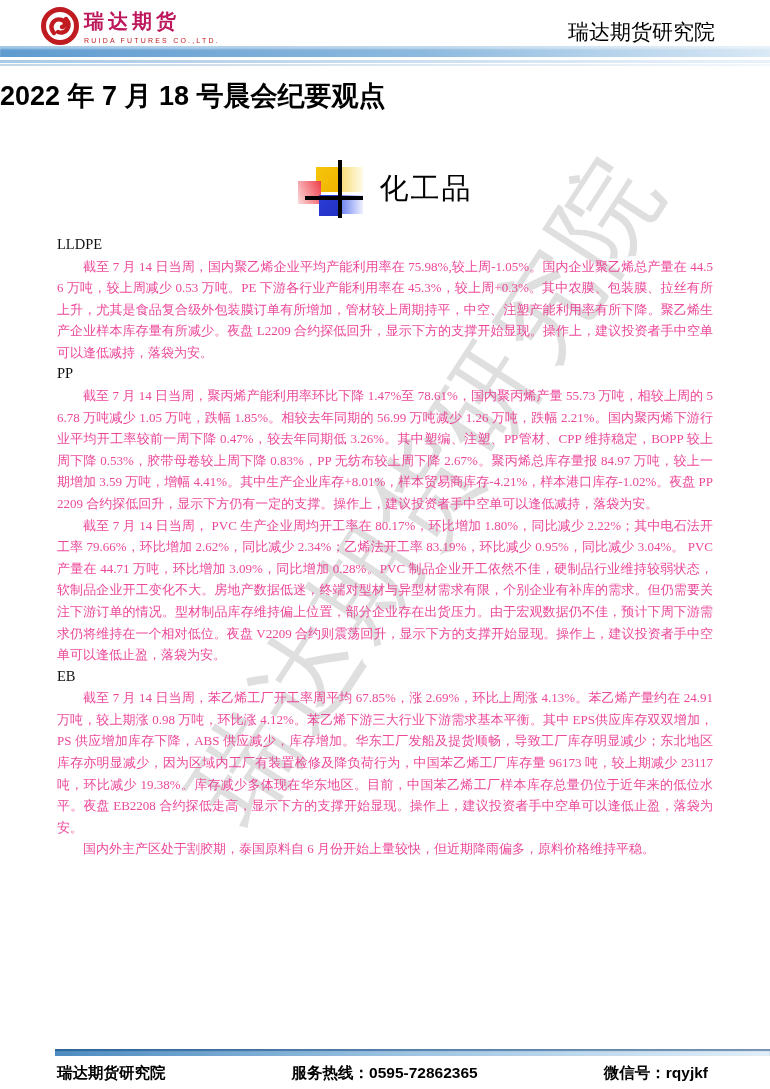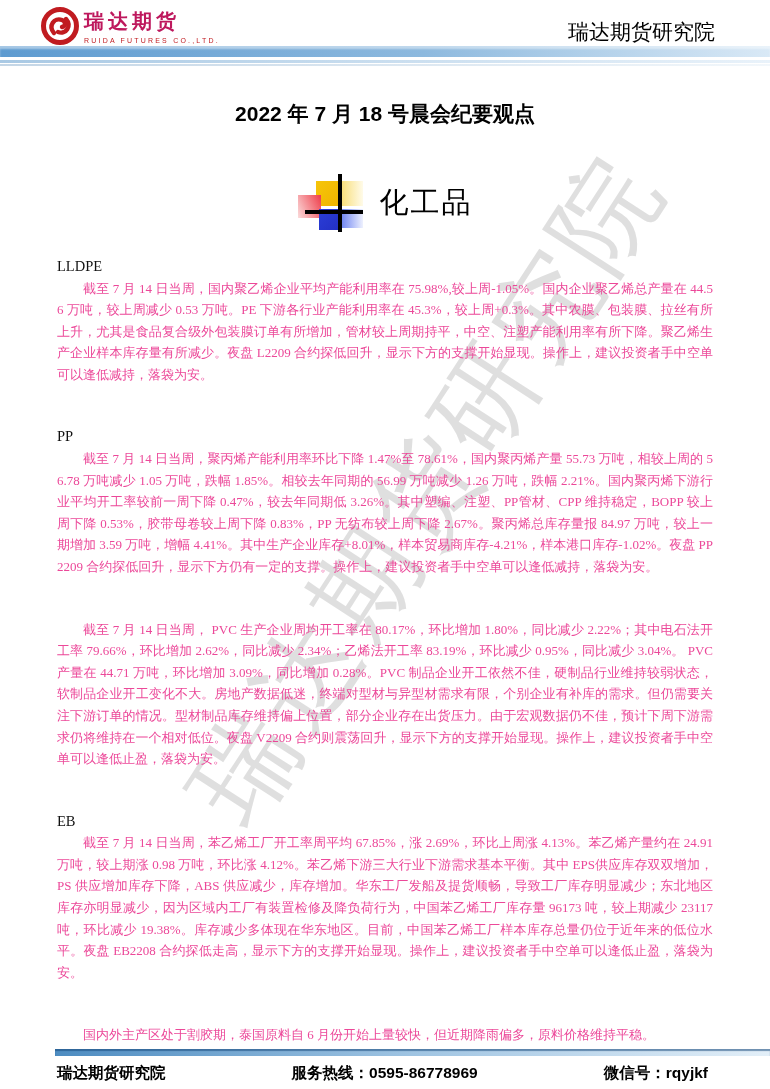--- a/index.html
+++ b/index.html
@@ -36,43 +36,42 @@
   .rule-top .bar-gap { height: 3px; background: #fff; }
   .rule-top .bar-thin {
     height: 3px;
     background: linear-gradient(to right, #a9c9e4, #e9f2fa);
   }
   .rule-top .bar-thin2 { height: 1px; background: #fff; }
   .rule-top .bar-thin3 { height: 2px; background: linear-gradient(to right, #c4d6e6, #f2f7fb); }
 
   
   .doc-title {
-    margin-top: 34px;
-    text-align: center;
+    margin-top: 12px;
     font-family: "Liberation Sans", "DejaVu Sans", sans-serif;
-    font-weight: bold; font-size: 21px; color: #000;
+    font-weight: bold; font-size: 27px; color: #000;
   }
 
   
   .category { margin-top: 46px; display: flex; justify-content: center; align-items: center; gap: 10px; }
   .cat-icon { position: relative; width: 72px; height: 58px; flex: 0 0 auto; }
   .cat-icon .sq { position: absolute; }
   .sq-yellow      { left: 18px; top: 7px;  width: 22px; height: 25px; background: linear-gradient(135deg, #f6c50a, #f0b400); }
   .sq-yellowfade  { left: 44px; top: 7px;  width: 21px; height: 25px; background: linear-gradient(to right, #f8df7d, #fffbe9); }
   .sq-redfade     { left: 0px;  top: 21px; width: 23px; height: 23px; background: linear-gradient(245deg, #ee3c49, #fbdcdc); }
   .sq-blue        { left: 21px; top: 35px; width: 20px; height: 21px; background: linear-gradient(135deg, #2b3ed8, #2330c4); }
   .sq-bluefade    { left: 44px; top: 35px; width: 21px; height: 19px; background: linear-gradient(to right, #7388f2, #eef1fe); }
   .bar-v { position: absolute; left: 40px; top: 0;   width: 4px; height: 58px; background: #000; }
   .bar-h { position: absolute; left: 7px;  top: 36px; width: 58px; height: 4px; background: #000; }
   .cat-label { font-size: 29px; color: #000; letter-spacing: 2px; }
 
   
   .content { position: relative; z-index: 2; padding: 0 57px; }
-  .section { margin-top: 41px; }
-  .section:first-of-type { margin-top: 24px; }
+  .section { }
+  .section:first-of-type { margin-top: 16px; }
   .sec-name { font-size: 14.5px; line-height: 21.5px; }
   .sec-body {
     font-size: 13px; line-height: 21.6px;
     text-align: justify;
     text-indent: 2em;
     color: #ec4899;
     word-break: break-all;
   }
 
   
@@ -170,18 +169,18 @@
     <div class="section">
       <div class="sec-body">国内外主产区处于割胶期，泰国原料自 6 月份开始上量较快，但近期降雨偏多，原料价格维持平稳。</div>
     </div>
 
   </div>
 
   <div class="footer">
     <div class="rule-bottom"></div>
     <div class="footer-row">
       <span>瑞达期货研究院</span>
-      <span>服务热线：0595-86778969</span>
+      <span>服务热线：0595-72862365</span>
       <span>微信号：rqyjkf</span>
     </div>
   </div>
 
 </div>
 
 </body></html>

